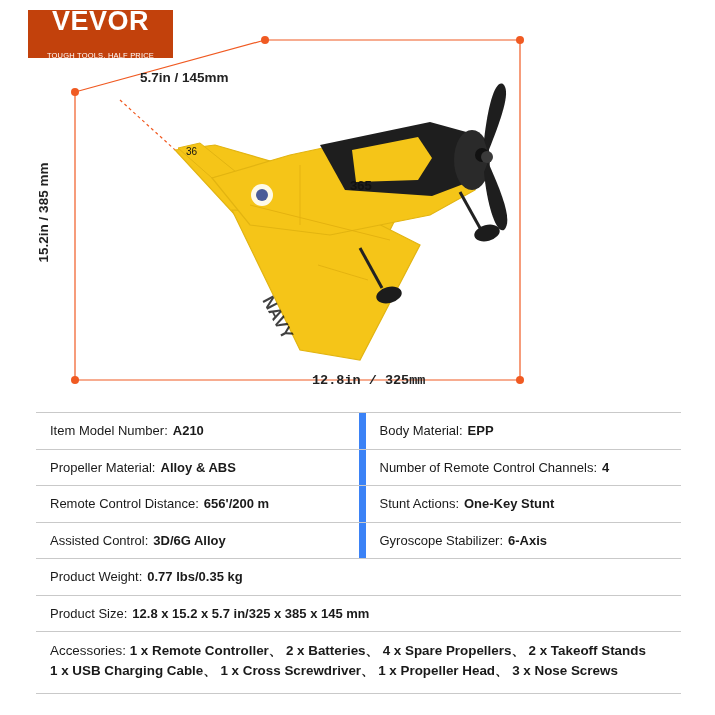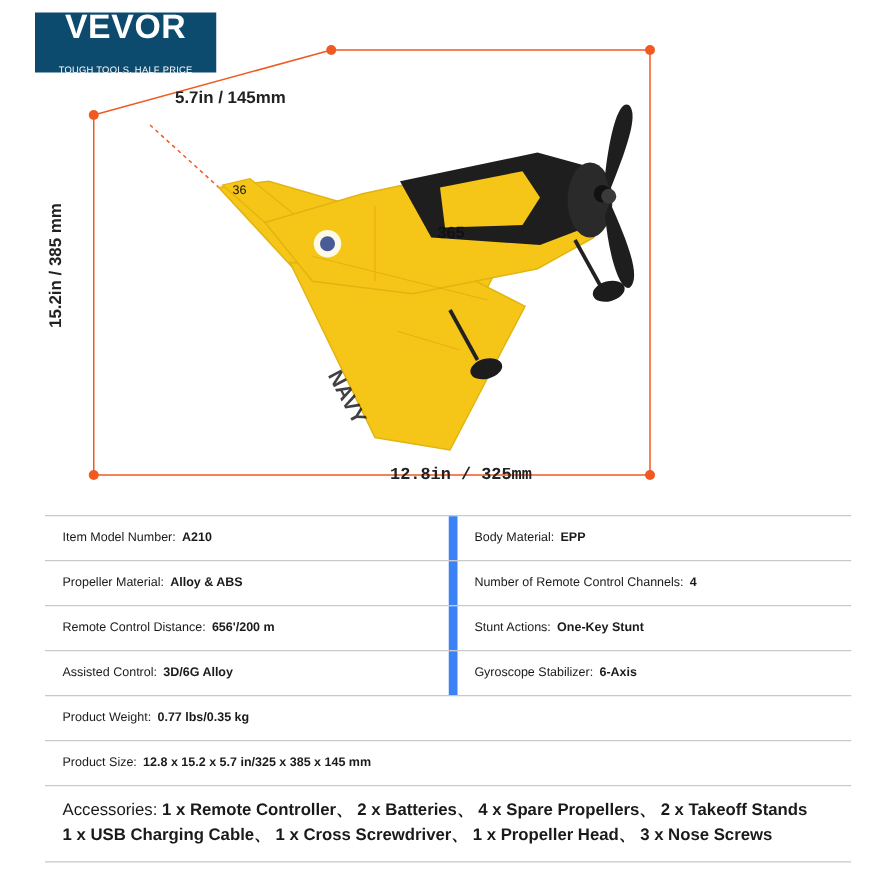--- a/index.html
+++ b/index.html
@@ -8,21 +8,21 @@
     background: #ffffff;
     font-family: "Liberation Sans", sans-serif;
     overflow: hidden;
   }
   .page { position: relative; width: 715px; height: 715px; background: #fff; }
 
   
   .logo-box {
     position: absolute; left: 28px; top: 10px;
     width: 145px; height: 48px;
-    background: #0c4a6e;
+    background: #c2410c;
     display: flex; flex-direction: column;
     align-items: center; justify-content: center;
     color: #fff;
   }
   .logo-main {
     font-weight: bold; font-size: 27px; letter-spacing: 0.5px; line-height: 1;
   }
   .logo-sub {
     font-size: 7.5px; font-weight: normal; letter-spacing: 0.2px;
     margin-top: 16px;
@@ -51,21 +51,21 @@
     border-top: 1px solid #c9c9c9;
   }
   .spec-row {
     display: flex;
     border-bottom: 1px solid #c9c9c9;
     min-height: 36px;
   }
   .spec-cell {
     flex: 1 1 50%;
     padding: 9px 24px 9px 14px;
-    font-size: 10px; color: #1a1a1a;
+    font-size: 13px; color: #1a1a1a;
     display: flex; align-items: center;
     line-height: 1.35;
   }
   .spec-cell.full { flex: 1 1 100%; }
   .spec-cell + .spec-cell { border-left: 7px solid #3b82f6; }
   .spec-label { font-weight: normal; }
   .spec-value { font-weight: bold; margin-left: 5px; }
   .acc-row { padding: 9px 10px 11px 14px; font-size: 13.4px; line-height: 1.5; }
   .acc-row .acc-label { font-weight: normal; }
   .acc-row .acc-value { font-weight: bold; }

